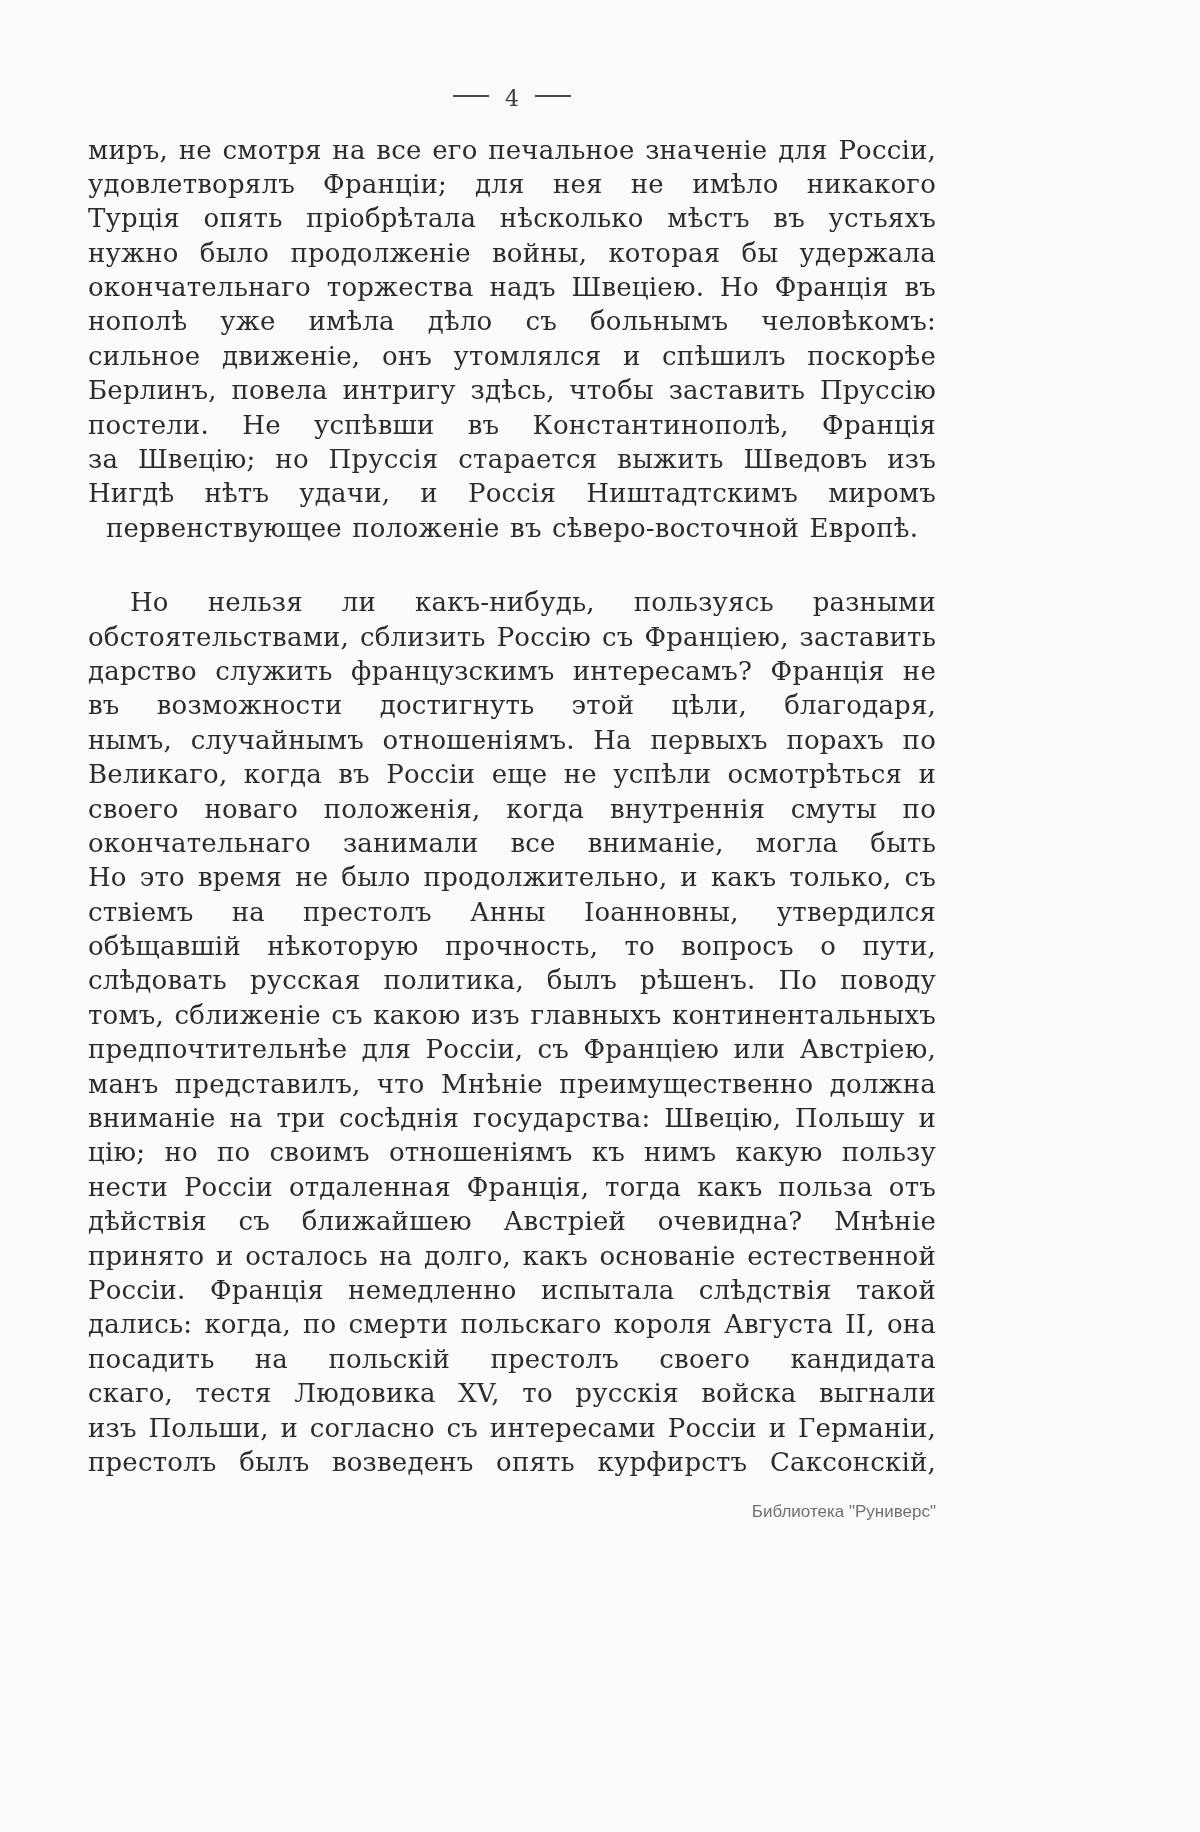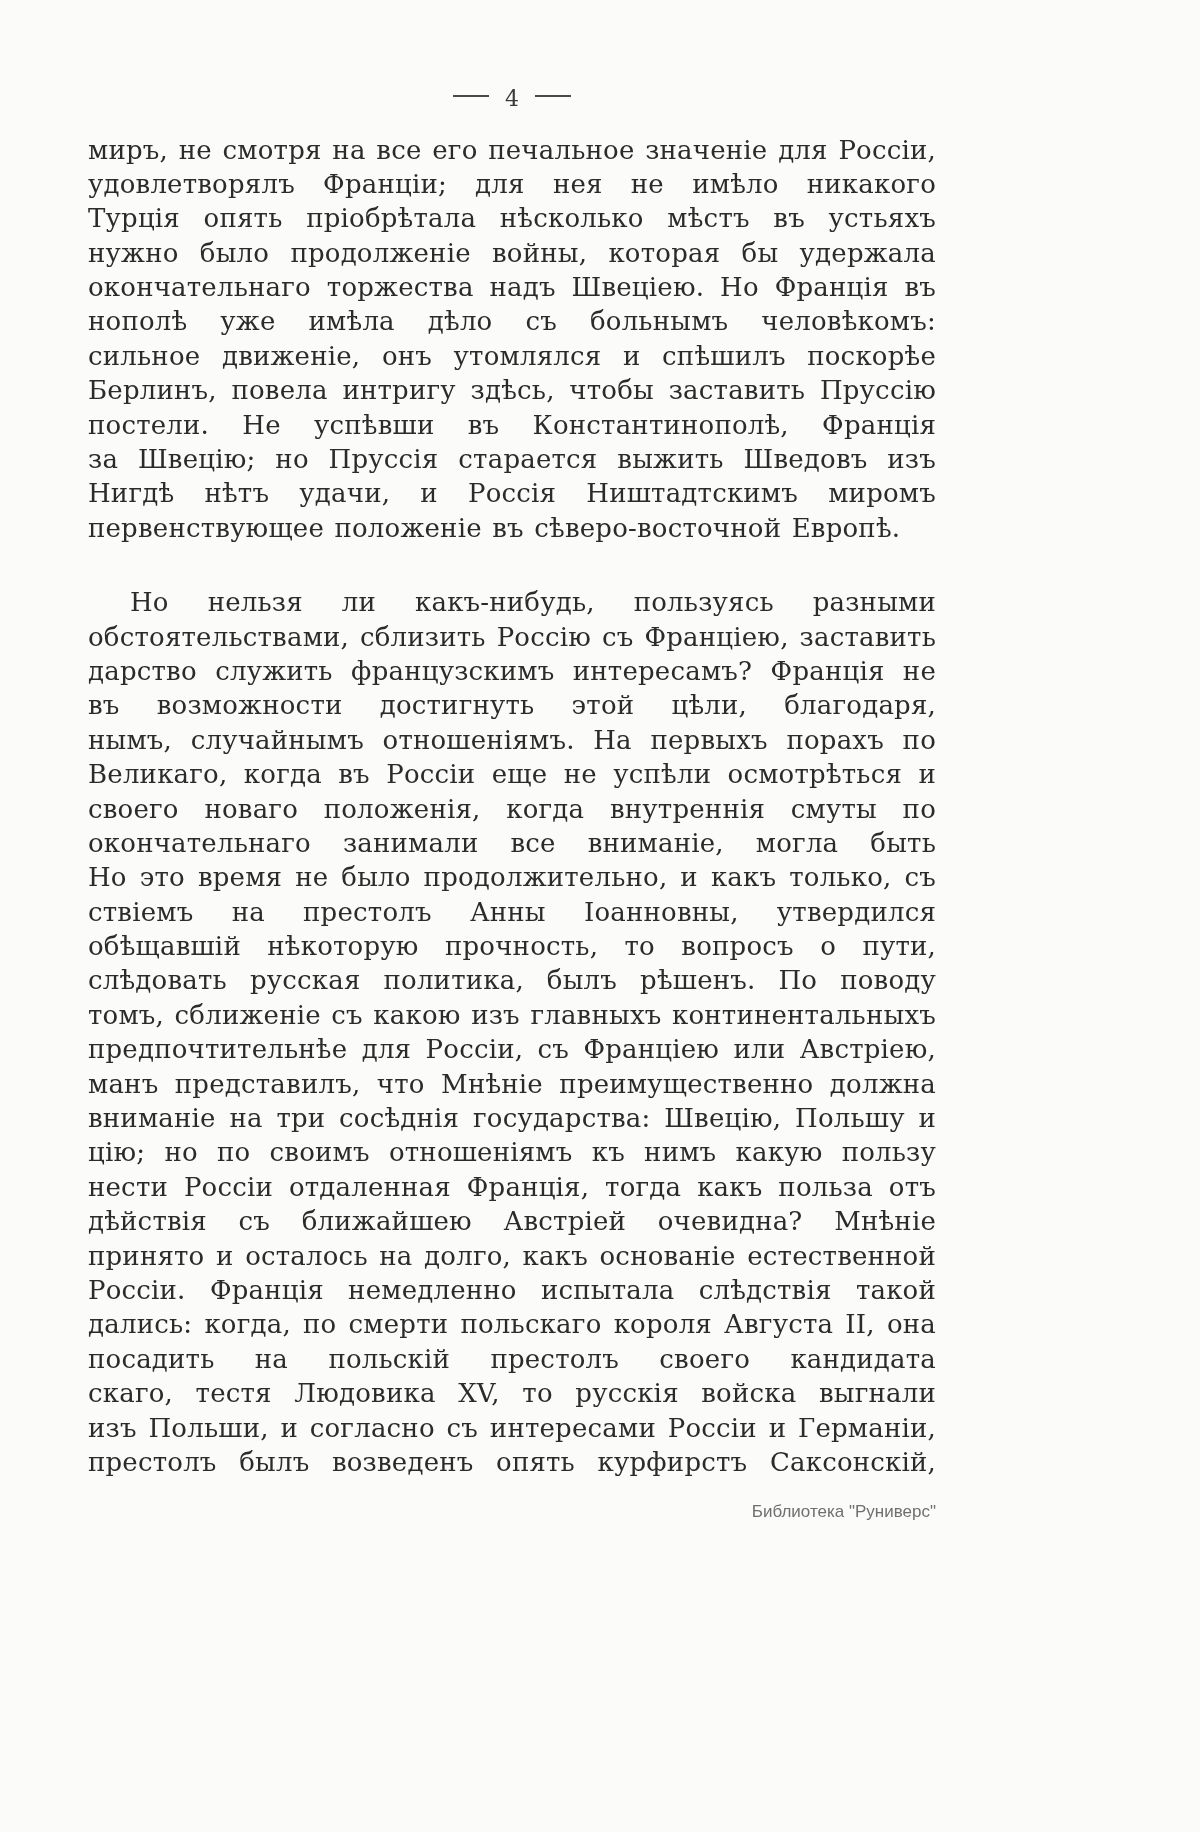--- a/index.html
+++ b/index.html
@@ -48,21 +48,21 @@
     text-align: justify;
     white-space: normal;
   }
   .line.justify::after {
     content: "";
     display: inline-block;
     width: 100%;
     height: 0;
   }
   .line.no-justify {
-    text-align: left;
+    text-align: center;
   }
   .line.indent {
     padding-left: 42px;
     margin-top: 40px;
   }
   .scan-footer {
     position: absolute;
     top: 1502px;
     left: 88px;
     width: 848px;

